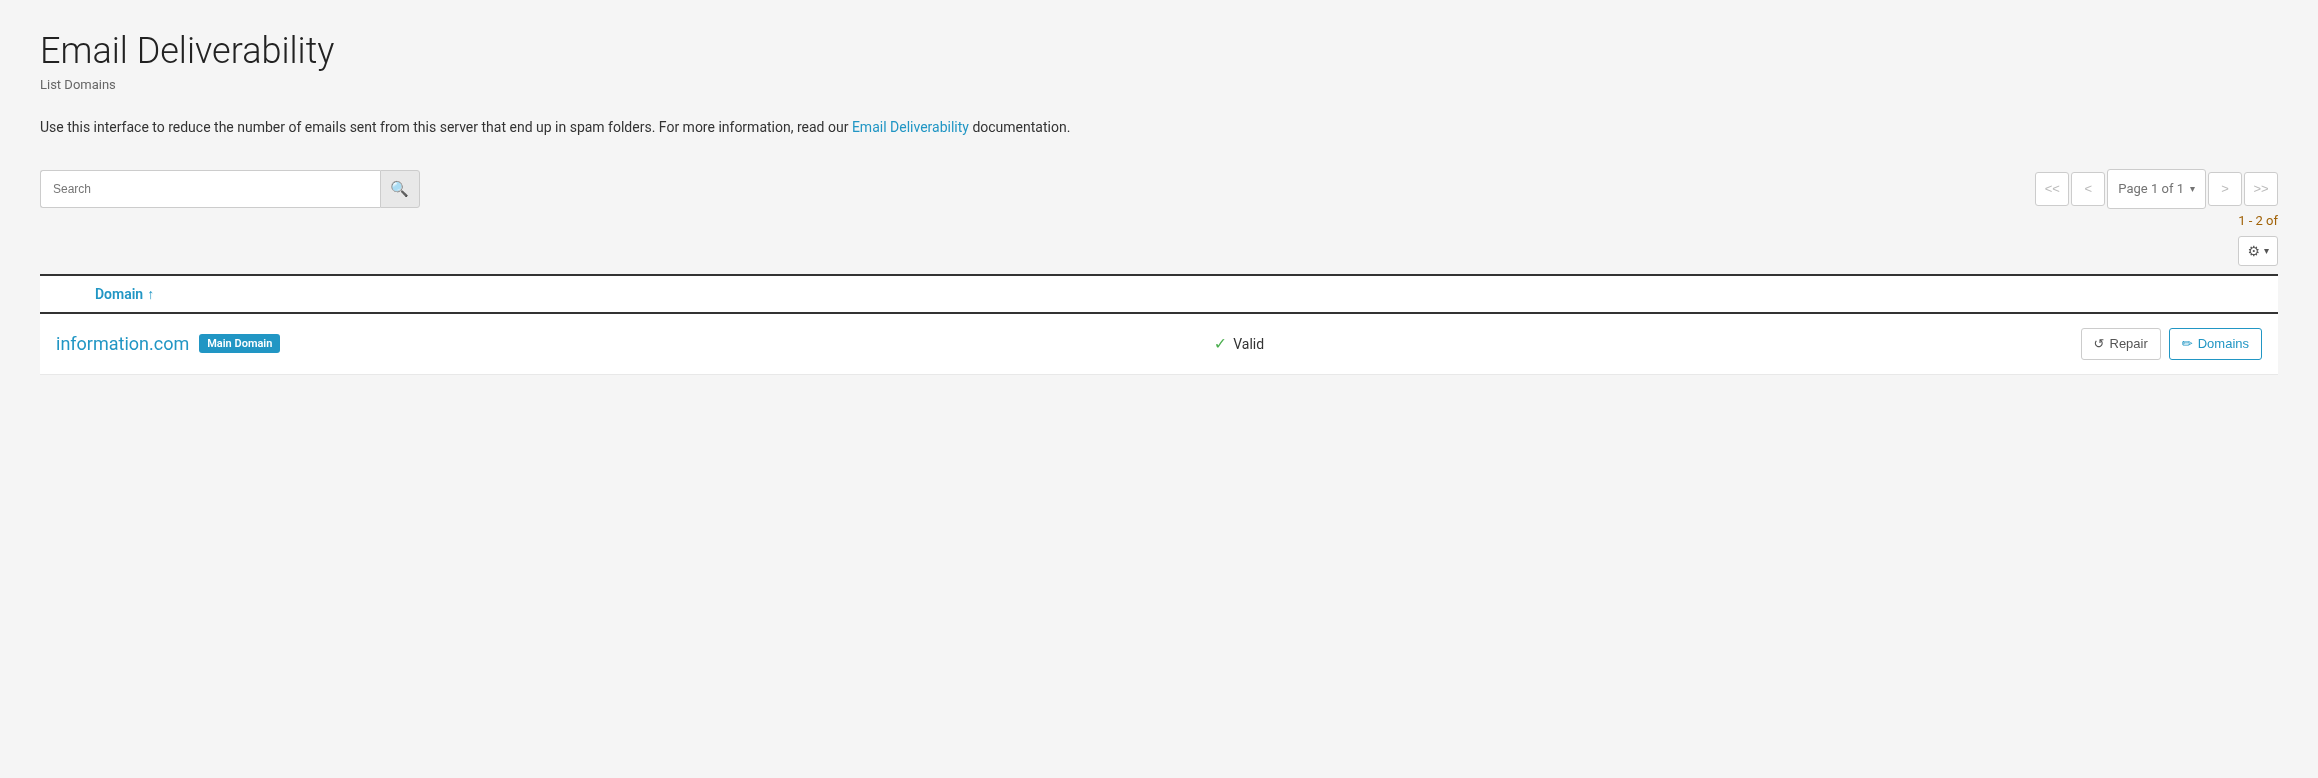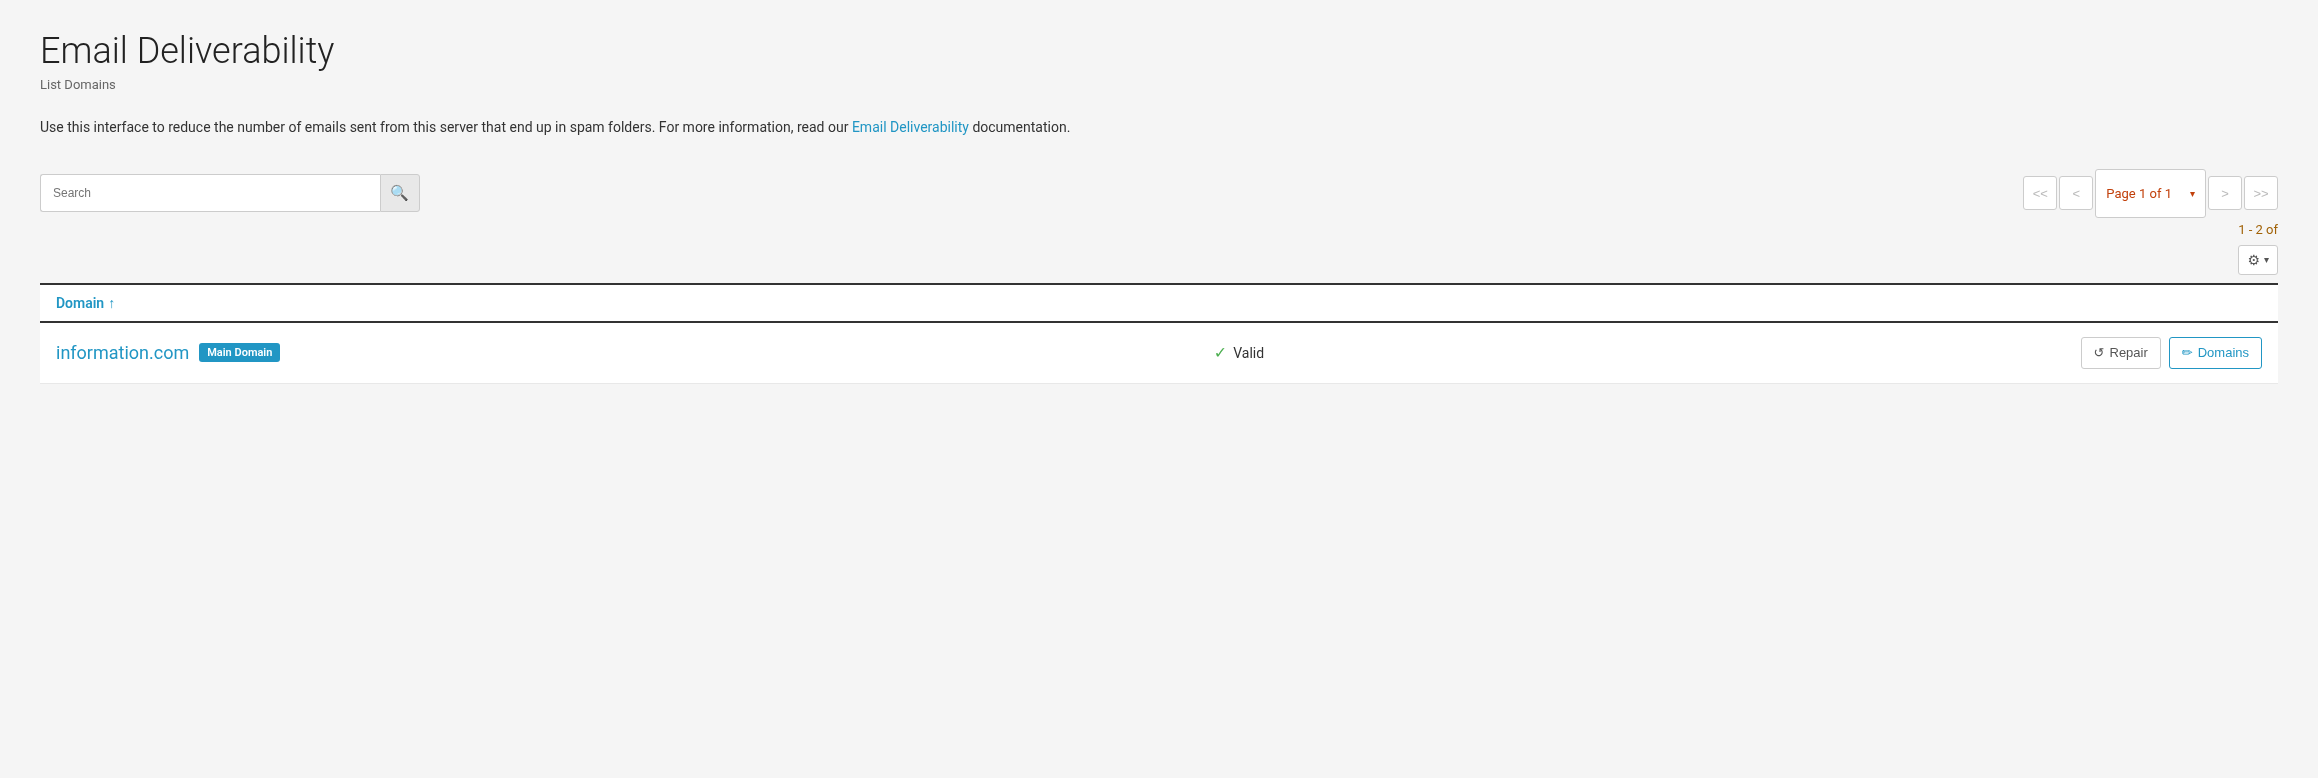--- a/index.html
+++ b/index.html
@@ -106,32 +106,32 @@
       padding: 0 8px;
       border-radius: 3px;
     }
 
     .pagination-btn.disabled {
       color: #bbb;
       cursor: default;
     }
 
     .page-selector {
-      height: 49px;
-      border: 1px solid #ccc;
-      background: #fff;
-      cursor: pointer;
-      display: flex;
-      align-items: center;
-      justify-content: center;
-      font-size: 13px;
-      color: #c2410c;
+      height: 40px;
+      border: 1px solid #ccc;
+      background: #fff;
+      cursor: pointer;
+      display: flex;
+      align-items: center;
+      justify-content: center;
+      font-size: 13px;
+      color: #737373;
       padding: 0 10px;
       border-radius: 3px;
-      gap: 18px;
+      gap: 6px;
     }
 
     .results-row {
       display: flex;
       justify-content: flex-end;
       margin-bottom: 8px;
     }
 
     .results-text {
       font-size: 13px;
@@ -168,20 +168,21 @@
     .table-header {
       display: flex;
       align-items: center;
       padding: 10px 16px;
       border-bottom: 2px solid #333;
       background: #fff;
     }
 
     .col-domain {
       flex: 0 0 380px;
+      margin-left: 39px;
     }
 
     .col-status {
       flex: 1;
       text-align: center;
     }
 
     .col-actions {
       flex: 0 0 220px;
     }

